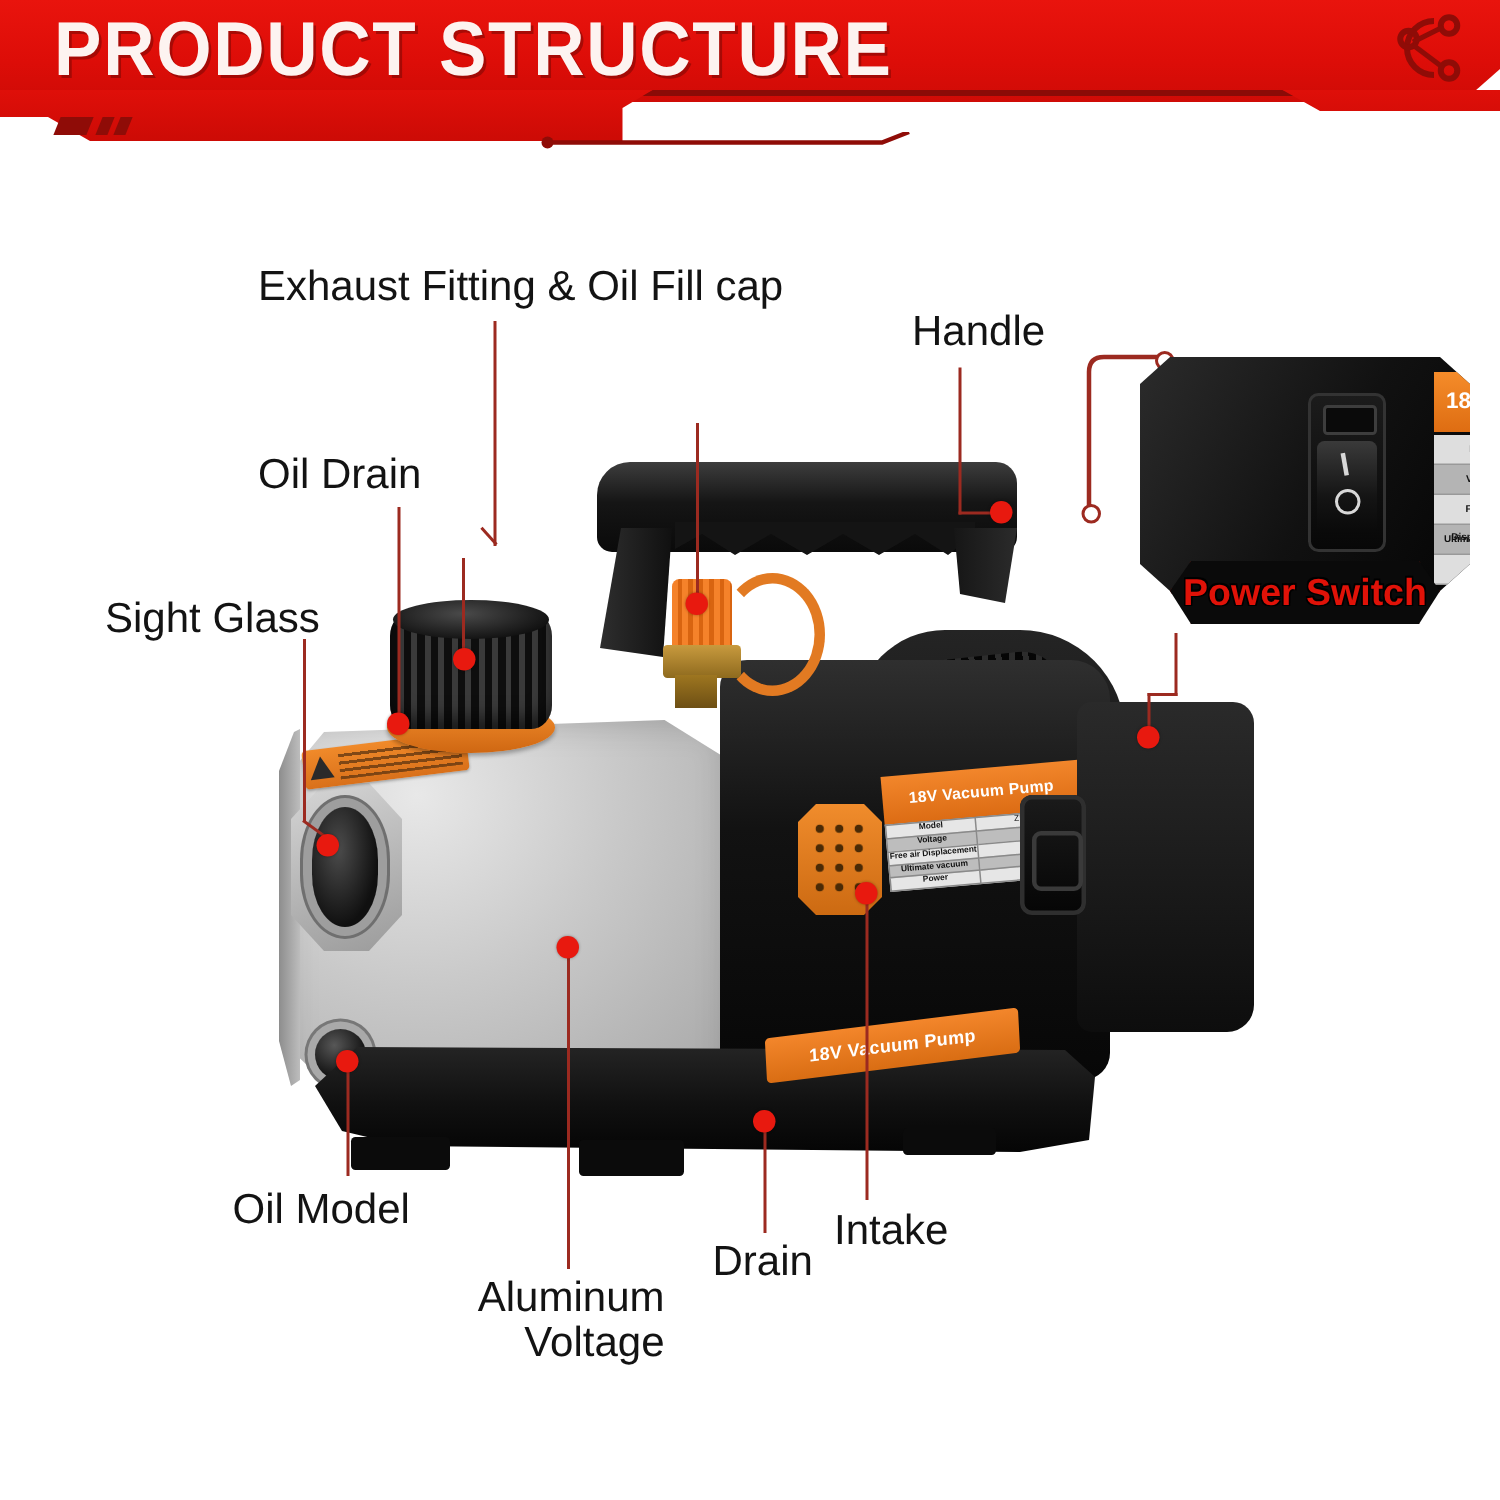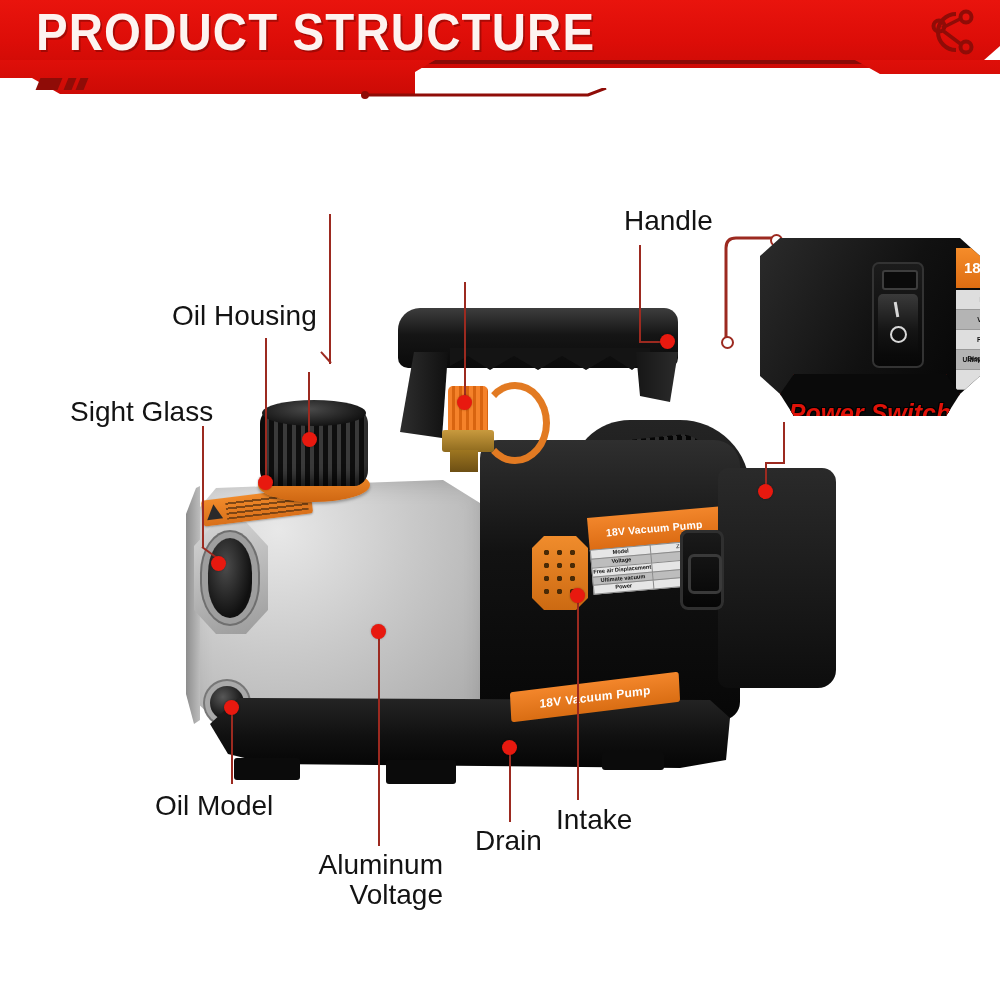--- a/index.html
+++ b/index.html
@@ -195,22 +195,22 @@
       color:#fff;font-size:15px;font-weight:bold;line-height:40px;padding-left:8px;}
   .inset-rows{position:absolute;left:196px;top:52px;width:66px;height:102px;}
   .inset-row{height:19px;line-height:19px;font-size:6.6px;font-weight:bold;
       color:#111;text-align:center;border-bottom:1px solid #999;}
   .inset-row:nth-child(odd){background:#dedede;}
   .inset-row:nth-child(even){background:#b4b4b4;}
   .inset-tab{position:absolute;left:62px;top:142px;width:180px;height:42px;
       background:#0a0a0a;clip-path:polygon(14px 0,166px 0,180px 20px,166px 42px,14px 42px,0 20px);
       box-shadow:0 0 0 2px #7e1a12;}
   .inset-tab span{display:block;color:#e01208;font-size:25px;font-weight:bold;
-      font-style:italic;text-align:center;line-height:42px;
-      text-shadow:1px 1px 0 #000,-1px -1px 0 #000,1px -1px 0 #000,-1px 1px 0 #000;margin-top:18px;}
+      text-align:center;line-height:42px;
+      text-shadow:1px 1px 0 #000,-1px -1px 0 #000,1px -1px 0 #000,-1px 1px 0 #000;}
   .hook{position:absolute;}
   .hook-ring{position:absolute;width:9px;height:9px;border-radius:50%;
       border:2px solid #9c2a20;background:#fff;}
 </style>
 </head>
 <body>
 
 <div id="stage">
 
   <div class="banner">
@@ -309,34 +309,35 @@
     <div class="inlet-brass"></div>
     <div class="inlet-stem"></div>
 
     <div class="base"></div>
     <div class="base-strip">18V Vacuum Pump</div>
     <div class="foot" style="left:84px;top:468px;width:66px;height:22px;"></div>
     <div class="foot" style="left:236px;top:470px;width:70px;height:24px;"></div>
     <div class="foot" style="left:452px;top:462px;width:62px;height:18px;"></div>
   </div>
 
+  <div class="lbl" style="left:172px;top:176px;">Exhaust Fitting &amp; Oil Fill cap</div>
   <div class="leader lv" style="left:329px;top:214px;height:150px;"></div>
   <div class="leader" style="left:316px;top:362px;width:15px;height:2px;transform:rotate(48deg);transform-origin:right center;"></div>
   <div class="leader lv" style="left:308px;top:372px;height:66px;"></div>
   <div class="dot" style="left:302px;top:432px;"></div>
 
   <div class="leader lv" style="left:464px;top:282px;height:118px;"></div>
   <div class="dot" style="left:457px;top:395px;"></div>
 
-  <div class="lbl" style="left:624px;top:206px;">Handle</div>
+  <div class="lbl" style="left:608px;top:206px;">Handle</div>
   <div class="leader lv" style="left:639px;top:245px;height:98px;"></div>
   <div class="leader lh" style="left:639px;top:341px;width:28px;"></div>
   <div class="dot" style="left:660px;top:334px;"></div>
 
-  <div class="lbl" style="left:172px;top:301px;">Oil Housing</div>
+  <div class="lbl" style="left:172px;top:301px;">Oil Drain</div>
   <div class="leader lv" style="left:265px;top:338px;height:142px;"></div>
   <div class="dot" style="left:258px;top:475px;"></div>
 
   <div class="lbl" style="left:70px;top:372px;margin-top:25px;">Sight Glass</div>
   <div class="leader lv" style="left:202px;top:426px;height:122px;"></div>
   <div class="leader" style="left:202px;top:546px;width:20px;height:2px;transform:rotate(36deg);transform-origin:left center;"></div>
   <div class="dot" style="left:211px;top:556px;"></div>
 
   <div class="lbl" style="left:155px;top:791px;">Oil Model</div>
   <div class="leader lv" style="left:231px;top:712px;height:72px;"></div>

